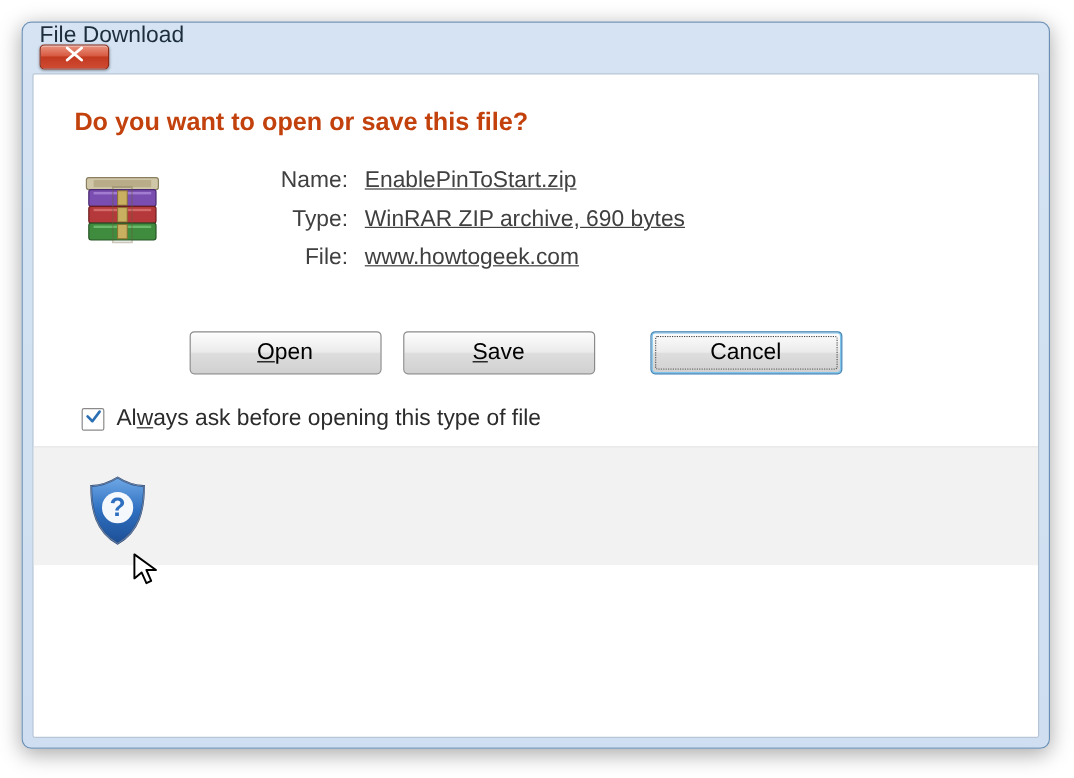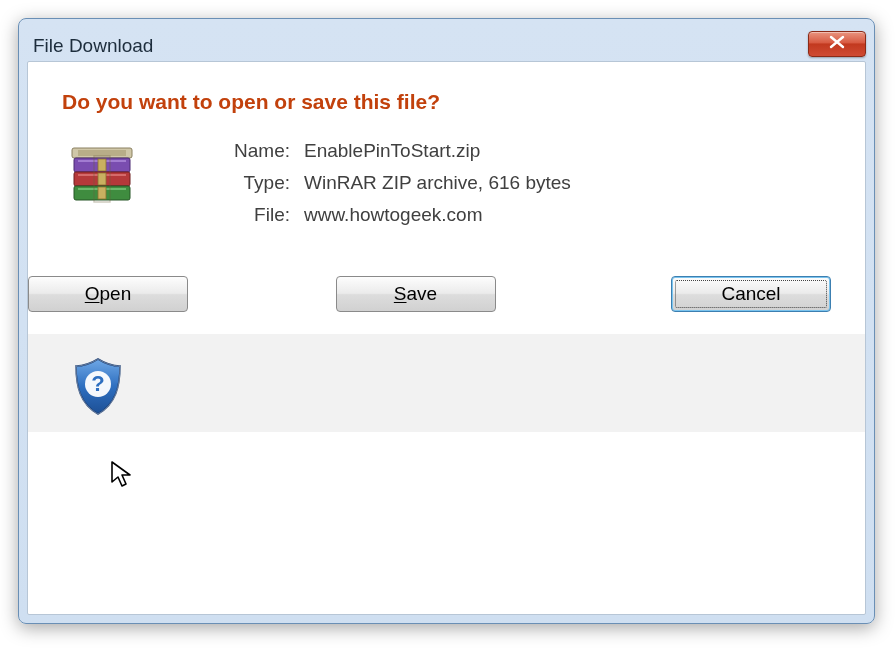--- a/index.html
+++ b/index.html
@@ -26,25 +26,26 @@
       border: 1px solid #6a8fb5;
       border-radius: 8px;
       background: linear-gradient(to bottom, #d5e3f3 0%, #cfdff1 100%);
       box-shadow: 0 4px 18px rgba(0,0,0,0.35);
       display: flex;
       flex-direction: column;
     }
 
     .titlebar {
       display: flex;
-      align-items: flex-end;
+      align-items: flex-start;
       justify-content: space-between;
       height: 38px;
       padding-left: 14px;
       padding-right: 8px;
+      flex-direction: column;
     }
 
     .title-text {
       font-size: 19px;
       color: #1d2d3c;
     }
 
     .close-btn {
       width: 58px;
       height: 26px;
@@ -112,26 +113,27 @@
     }
 
     .info-label {
       width: 86px;
       text-align: right;
       padding-right: 14px;
     }
 
     .info-value {
       flex: 1;
+      text-decoration: underline;
     }
 
     .button-row {
       display: flex;
-      justify-content: space-between;
-      gap: 6px;
+      justify-content: center;
+      gap: 18px;
       padding: 22px 34px 22px 0;
     }
 
     .win-btn {
       width: 160px;
       height: 36px;
       font-size: 19px;
       font-family: inherit;
       border: 1px solid #8a8a8a;
       border-radius: 4px;
@@ -278,36 +280,46 @@
           </svg>
         </div>
 
         <div class="info-table">
           <div class="info-line">
             <div class="info-label">Name:</div>
             <div class="info-value">EnablePinToStart.zip</div>
           </div>
           <div class="info-line">
             <div class="info-label">Type:</div>
-            <div class="info-value">WinRAR ZIP archive, 616 bytes</div>
+            <div class="info-value">WinRAR ZIP archive, 690 bytes</div>
           </div>
           <div class="info-line">
             <div class="info-label">File:</div>
             <div class="info-value">www.howtogeek.com</div>
           </div>
         </div>
       </div>
     </div>
 
     <div class="button-row">
       <button class="win-btn"><span></span><span class="underlined">O</span><span>pen</span></button>
       <button class="win-btn"><span></span><span class="underlined">S</span><span>ave</span></button>
       <button class="win-btn default"><span>Cancel</span></button>
     </div>
 
+    <div class="checkbox-row">
+      <div class="checkbox">
+        <span>
+          <svg viewBox="0 0 14 14">
+            <path d="M2 7 L6 11 L12 3" stroke="#2b6fb3" stroke-width="2.2" fill="none" stroke-linecap="round" stroke-linejoin="round"></path>
+          </svg>
+        </span>
+      </div>
+      <label class="checkbox-label"><span>Al</span><span class="underlined">w</span><span>ays ask before opening this type of file</span></label>
+    </div>
 
     <div class="warning-panel">
       <div class="shield-icon">
         <svg viewBox="0 0 56 62">
           <defs>
             <linearGradient id="shg" x1="0" y1="0" x2="0" y2="1">
               <stop offset="0%" stop-color="#6fa8e6"></stop>
               <stop offset="50%" stop-color="#2e6fc0"></stop>
               <stop offset="100%" stop-color="#1d4f95"></stop>
             </linearGradient>

